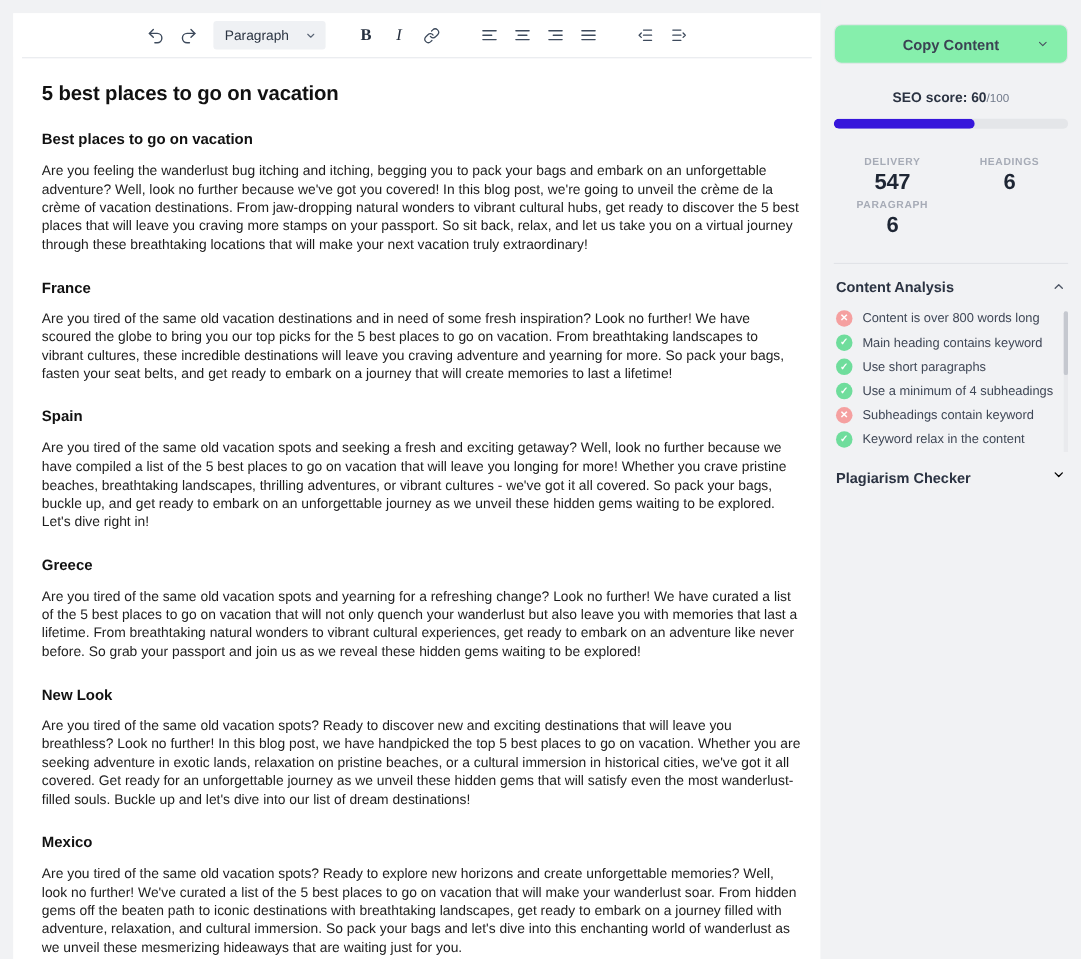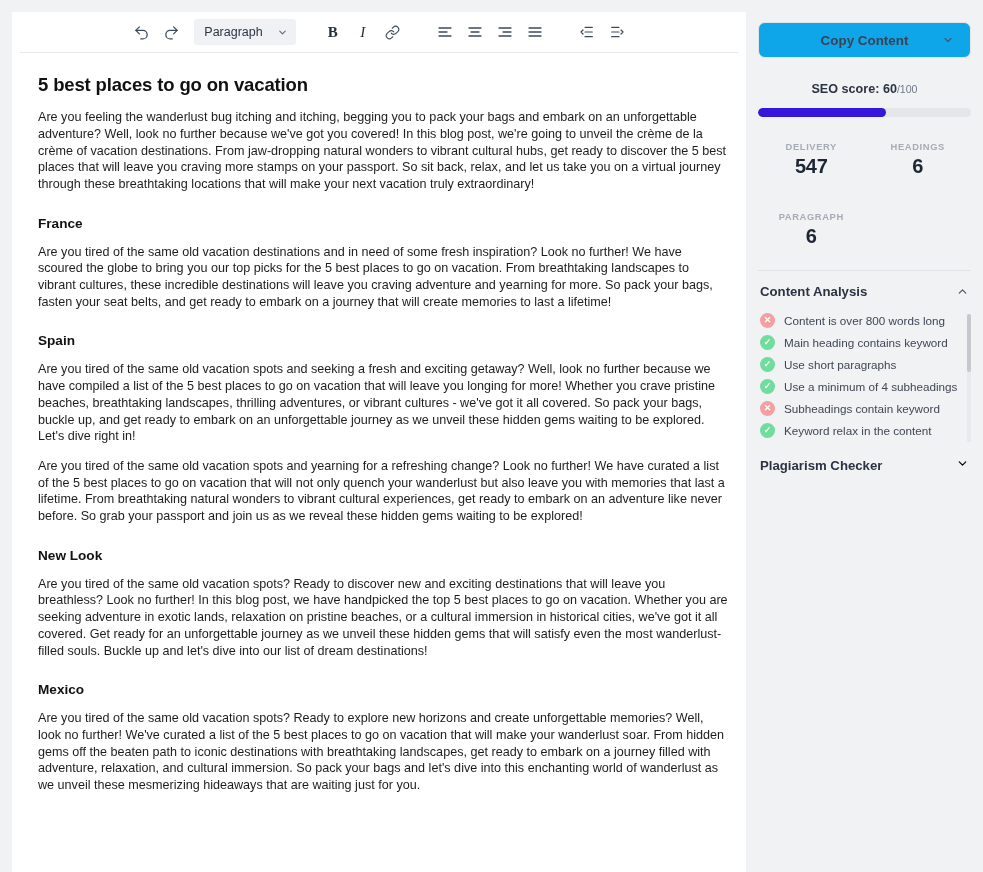--- a/index.html
+++ b/index.html
@@ -130,21 +130,21 @@
     width: 237px;
     height: 872px;
     background: #f1f2f4;
     padding: 22px 12px 0 12px;
     display: flex;
     flex-direction: column;
   }
 
   .copy-btn {
     height: 36px;
-    background: #0ea5e9;
+    background: #86efac;
     border: 1px solid #e3e5e9;
     border-radius: 7px;
     display: flex;
     align-items: center;
     justify-content: center;
     position: relative;
     cursor: pointer;
     font-size: 13.4px;
     font-weight: bold;
     color: #3b4353;
@@ -179,21 +179,21 @@
   .progress-fill {
     height: 100%;
     border-radius: 6px;
     background: #3716db;
   }
 
   .metrics {
     margin-top: 24px;
     display: grid;
     grid-template-columns: 1fr 1fr;
-    row-gap: 33px;
+    row-gap: 2px;
     text-align: center;
   }
   .metric-label {
     font-size: 9.4px;
     letter-spacing: 0.6px;
     color: #a6abb6;
     font-weight: bold;
     text-transform: uppercase;
   }
   .metric-value {
@@ -359,28 +359,30 @@
               <path d="M18 9l3 3-3 3"></path>
           </svg>
         </div>
       </div>
 
       <div class="toolbar-divider"></div>
 
       <div class="doc">
         <h1>5 best places to go on vacation</h1>
 
+        <h2>Best places to go on vacation</h2>
         <p>Are you feeling the wanderlust bug itching and itching, begging you to pack your bags and embark on an unforgettable adventure? Well, look no further because we've got you covered! In this blog post, we're going to unveil the crème de la crème of vacation destinations. From jaw-dropping natural wonders to vibrant cultural hubs, get ready to discover the 5 best places that will leave you craving more stamps on your passport. So sit back, relax, and let us take you on a virtual journey through these breathtaking locations that will make your next vacation truly extraordinary!</p>
 
         <h2>France</h2>
         <p>Are you tired of the same old vacation destinations and in need of some fresh inspiration? Look no further! We have scoured the globe to bring you our top picks for the 5 best places to go on vacation. From breathtaking landscapes to vibrant cultures, these incredible destinations will leave you craving adventure and yearning for more. So pack your bags, fasten your seat belts, and get ready to embark on a journey that will create memories to last a lifetime!</p>
 
         <h2>Spain</h2>
         <p>Are you tired of the same old vacation spots and seeking a fresh and exciting getaway? Well, look no further because we have compiled a list of the 5 best places to go on vacation that will leave you longing for more! Whether you crave pristine beaches, breathtaking landscapes, thrilling adventures, or vibrant cultures - we've got it all covered. So pack your bags, buckle up, and get ready to embark on an unforgettable journey as we unveil these hidden gems waiting to be explored. Let's dive right in!</p>
 
+        <h2>Greece</h2>
         <p>Are you tired of the same old vacation spots and yearning for a refreshing change? Look no further! We have curated a list of the 5 best places to go on vacation that will not only quench your wanderlust but also leave you with memories that last a lifetime. From breathtaking natural wonders to vibrant cultural experiences, get ready to embark on an adventure like never before. So grab your passport and join us as we reveal these hidden gems waiting to be explored!</p>
 
         <h2>New Look</h2>
         <p>Are you tired of the same old vacation spots? Ready to discover new and exciting destinations that will leave you breathless? Look no further! In this blog post, we have handpicked the top 5 best places to go on vacation. Whether you are seeking adventure in exotic lands, relaxation on pristine beaches, or a cultural immersion in historical cities, we've got it all covered. Get ready for an unforgettable journey as we unveil these hidden gems that will satisfy even the most wanderlust-filled souls. Buckle up and let's dive into our list of dream destinations!</p>
 
         <h2>Mexico</h2>
         <p>Are you tired of the same old vacation spots? Ready to explore new horizons and create unforgettable memories? Well, look no further! We've curated a list of the 5 best places to go on vacation that will make your wanderlust soar. From hidden gems off the beaten path to iconic destinations with breathtaking landscapes, get ready to embark on a journey filled with adventure, relaxation, and cultural immersion. So pack your bags and let's dive into this enchanting world of wanderlust as we unveil these mesmerizing hideaways that are waiting just for you.</p>
       </div>
 
     </div>

